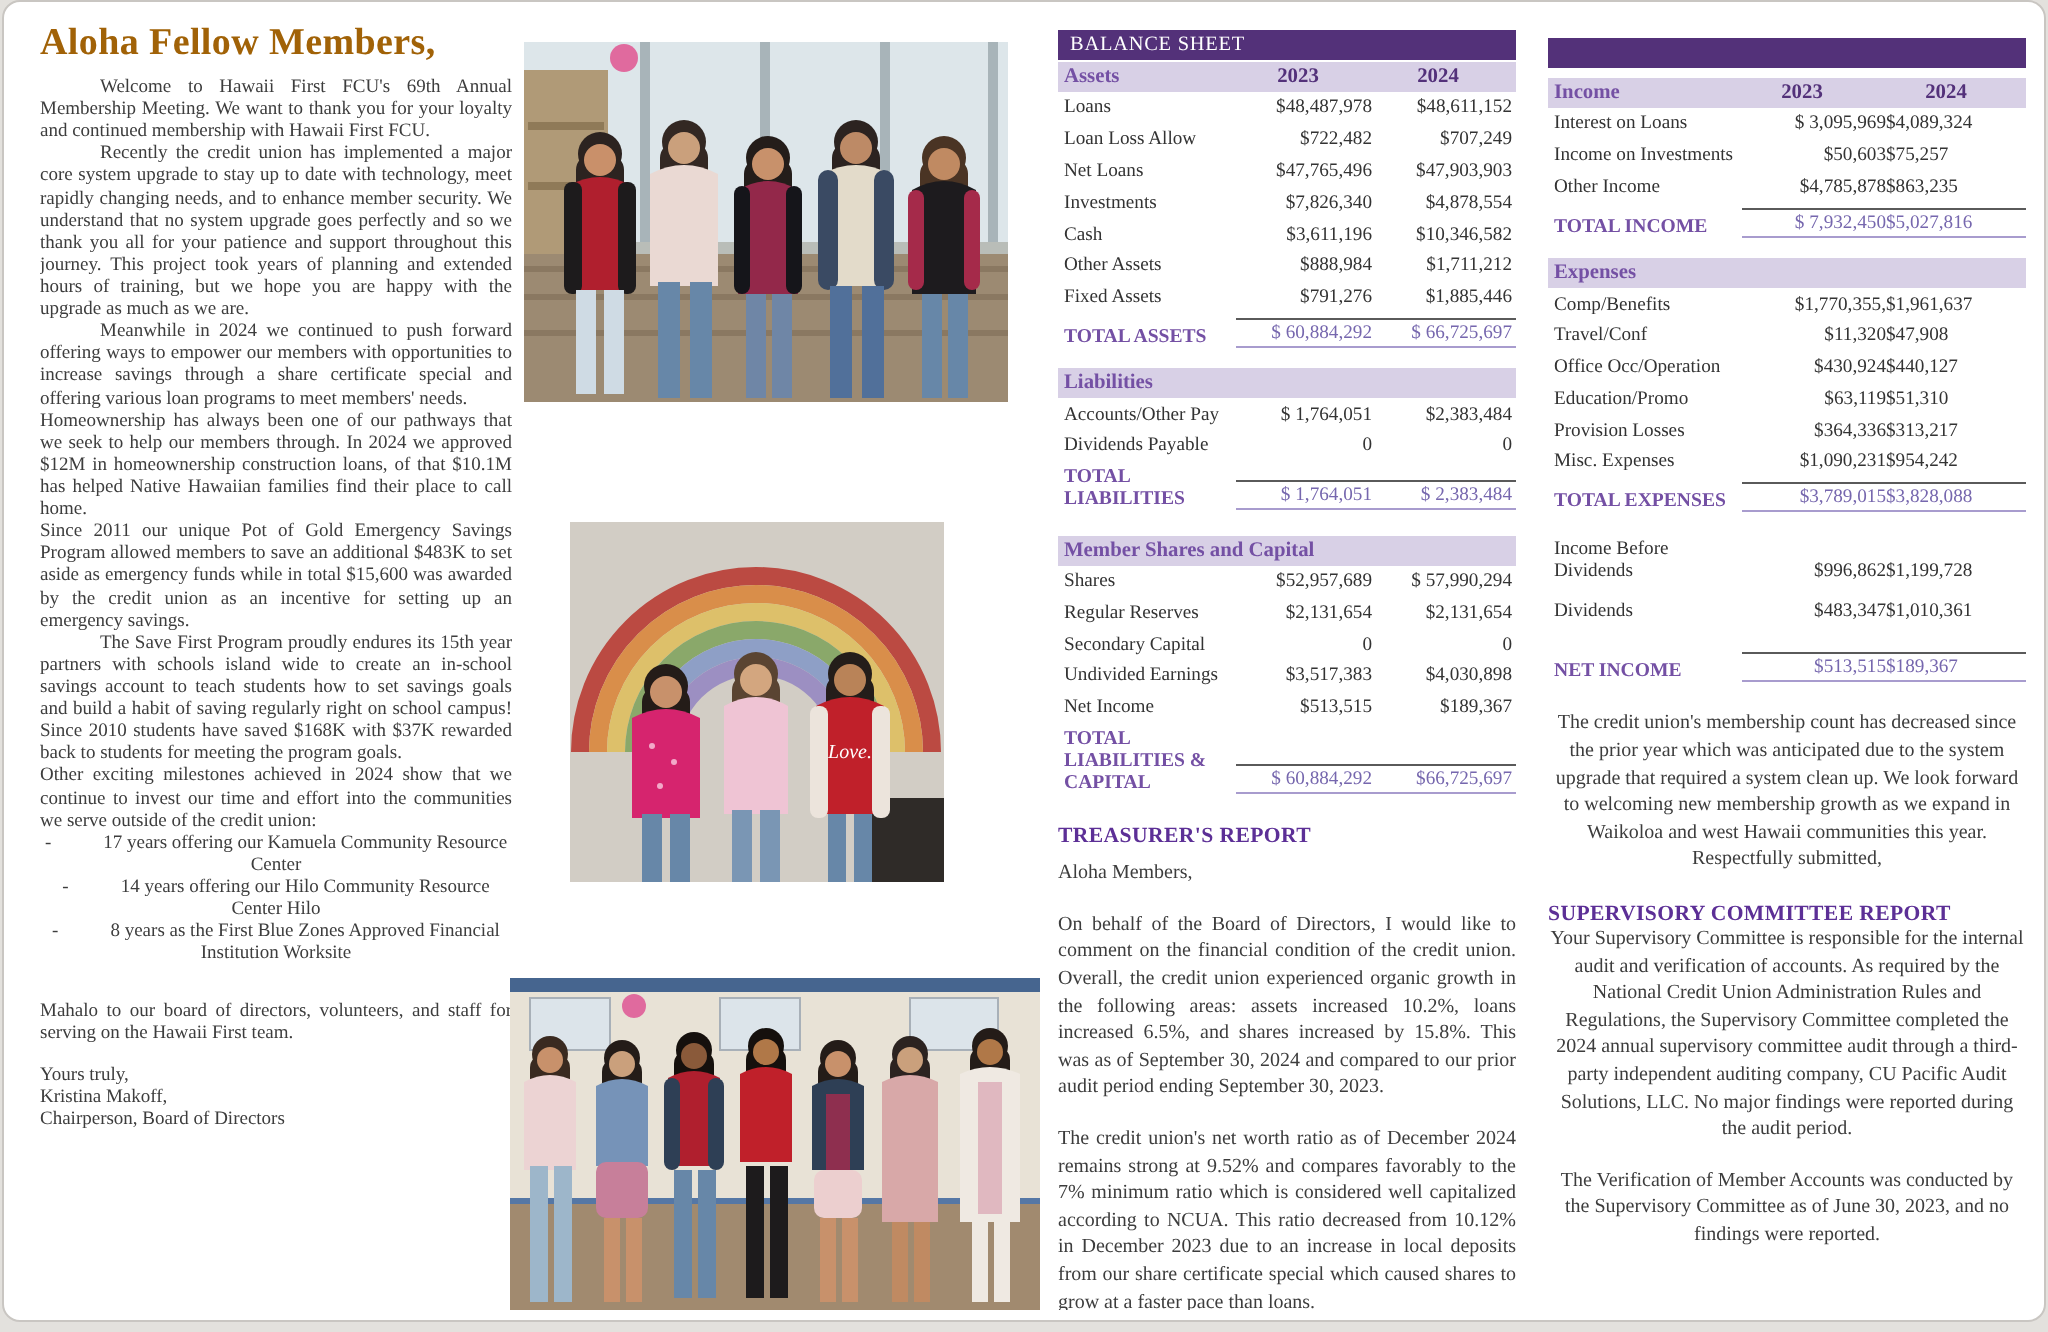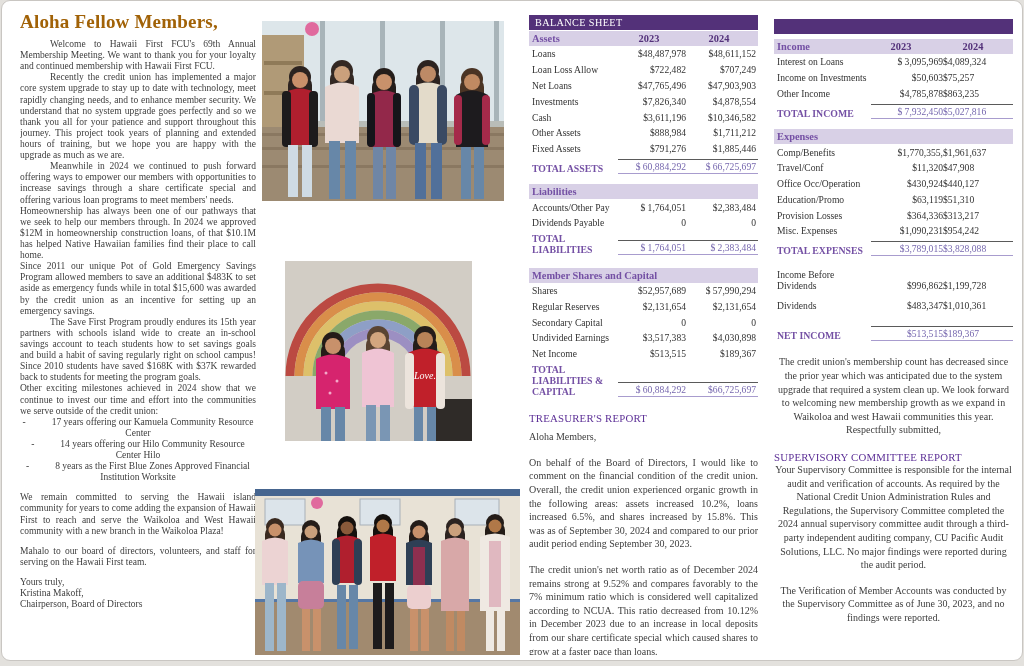--- a/index.html
+++ b/index.html
@@ -47,21 +47,21 @@
   .inc .vals{width:142px}
   .inc .v23{width:72px;text-align:right;padding-left:6px}
   .inc .v24{width:70px;text-align:left;padding-right:2px}
   .trow.total .lbl{color:#7450a4;font-weight:bold;font-size:9.8px}
   .trow.total .vals{border-top:1px solid #5a5a5a;border-bottom:1px solid #a89cce;padding:1px 0}
   .trow.total .v23,.trow.total .v24{color:#7667ae}
   .trow.spaced{padding:4.5px 0}
   .trow.netrow{margin-top:8px}
 
   
-  .report-head{color:#5c2f96;font-weight:normal;font-size:10.8px;letter-spacing:.2px}
+  .report-head{color:#5c2f96;font-weight:bold;font-size:10.8px;letter-spacing:.2px}
   .rp{font-size:10px;line-height:1.36;color:#3d3d3d}
   #col-balance .rp{text-align:justify}
   #col-right .rp{text-align:center}
   .rp.strong{font-weight:normal}
   .rgap{height:12px}
   .rgap-s{height:6px}
 </style>
 </head>
 <body>
 
@@ -79,21 +79,20 @@
         <p class="indent">The Save First Program proudly endures its 15th year partners with schools island wide to create an in-school savings account to teach students how to set savings goals and build a habit of saving regularly right on school campus! Since 2010 students have saved $168K with $37K rewarded back to students for meeting the program goals.</p>
         <p>Other exciting milestones achieved in 2024 show that we continue to invest our time and effort into the communities we serve outside of the credit union:</p>
       </div>
     <div>
 
     <p class="bullet">17 years offering our Kamuela Community Resource Center</p>
         <p class="bullet">14 years offering our Hilo Community Resource Center Hilo</p>
         <p class="bullet">8 years as the First Blue Zones Approved Financial Institution Worksite</p>
       </div>
     <div class="vgap"></div>
-    <p>We remain committed to serving the Hawaii island community for years to come adding the expansion of Hawaii First to reach and serve the Waikoloa and West Hawaii community with a new branch in the Waikoloa Plaza!</p>
     <div class="vgap"></div>
     <p>Mahalo to our board of directors, volunteers, and staff for serving on the Hawaii First team.</p>
     <div class="vgap"></div>
     <div class="sig">
 
     <p>Yours truly,</p>
         <p>Kristina Makoff,</p>
         <p>Chairperson, Board of Directors</p>
       </div>
   </div>

